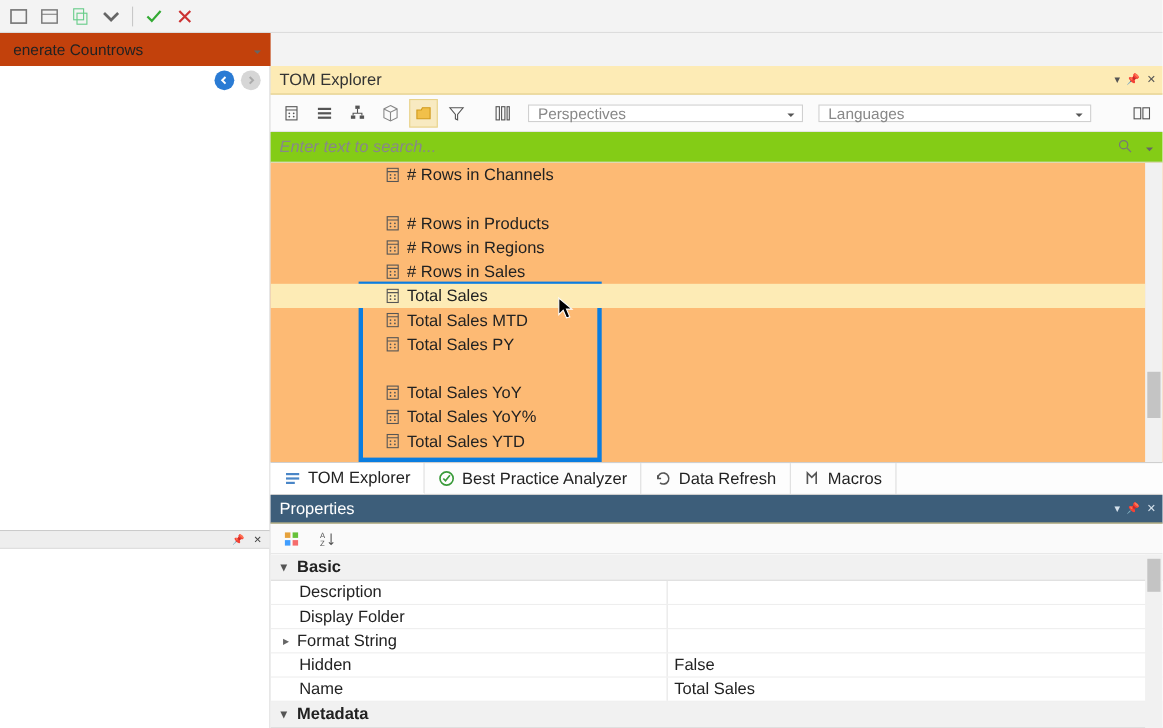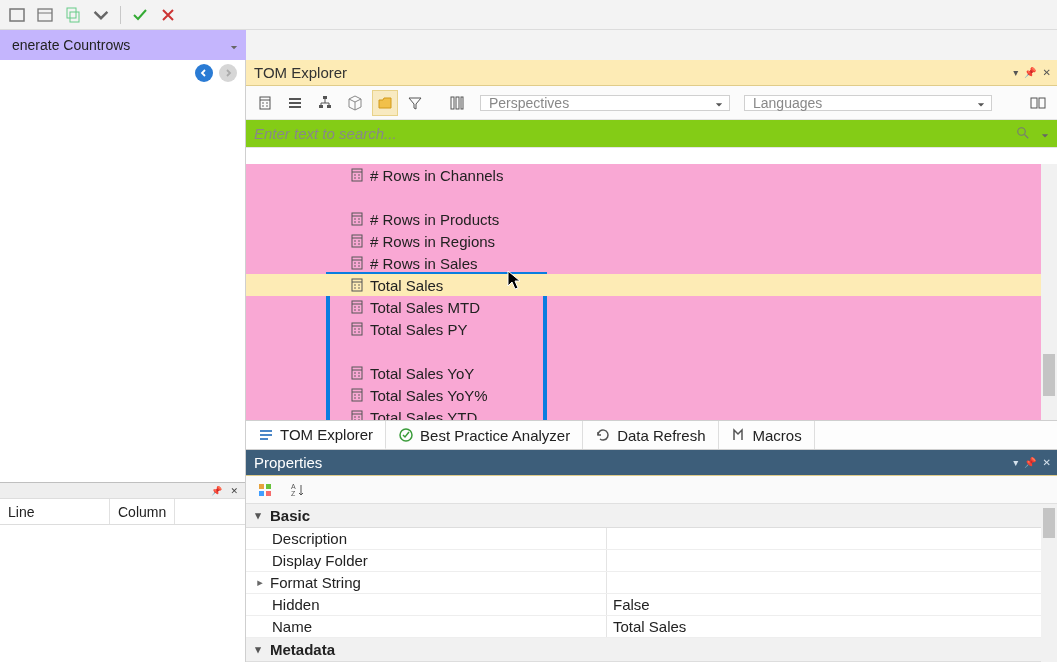--- a/index.html
+++ b/index.html
@@ -6,21 +6,21 @@
 body { width: 1057px; height: 662px; background: #fff; overflow: hidden; font-size: 14px; color: #222; position: relative; }
 
 
 .qat { height: 30px; background: #f3f3f3; border-bottom: 1px solid #dcdcdc; display: flex; align-items: center; padding: 0 6px; gap: 6px; }
 .qat .ic { width: 22px; height: 22px; display: flex; align-items: center; justify-content: center; cursor: pointer; }
 .qat .ic svg { width: 16px; height: 16px; }
 .qat .div { width: 1px; height: 18px; background: #c8c8c8; margin: 0 2px; }
 
 
 .tabrow { height: 30px; background: #f3f3f3; display: flex; align-items: stretch; position: relative; }
-.tabrow .tab { display: flex; align-items: center; padding: 0 28px 0 12px; background: #c4b5fd; font-size: 14px; position: relative; cursor: pointer; }
+.tabrow .tab { display: flex; align-items: center; padding: 0 28px 0 12px; background: #c2410c; font-size: 14px; position: relative; cursor: pointer; }
 .tabrow .tab .arrow { position: absolute; right: 8px; top: 50%; transform: translateY(-40%); }
 .tabrow .tab .arrow svg { width: 8px; height: 8px; fill: #666; }
 
 
 .main-area { position: absolute; top: 60px; left: 0; right: 0; bottom: 0; display: flex; }
 .left-pane { width: 246px; background: #fff; border-right: 1px solid #cfcfcf; display: flex; flex-direction: column; }
 .left-pane .toolbar { height: 26px; display: flex; align-items: center; justify-content: flex-end; padding-right: 8px; gap: 6px; }
 .left-pane .toolbar .circ { width: 18px; height: 18px; border-radius: 50%; display: flex; align-items: center; justify-content: center; }
 .left-pane .spacer { flex: 1; }
 
@@ -52,21 +52,21 @@
 .dd.lang { width: 248px; margin-left: 10px; }
 
 
 .searchrow { height: 28px; border-bottom: 1px solid #e4e4e4; display: flex; align-items: center; padding: 0 8px; background: #84cc16; position: relative; }
 .searchrow input { border: none; outline: none; flex: 1; font-size: 15px; color: #333; background: transparent; }
 .searchrow input::placeholder { color: #888; font-style: italic; }
 .searchrow .magnify { position: absolute; right: 28px; top: 50%; transform: translateY(-50%); }
 .searchrow .caret { position: absolute; right: 8px; top: 50%; transform: translateY(-45%); }
 
 
-.tree { flex: 1; overflow: hidden; background: #f9a8d4; position: relative; margin-top: 16px; }
+.tree { flex: 1; overflow: hidden; background: #fdba74; position: relative; }
 .tree-inner { position: absolute; left: 0; right: 16px; top: 0; height: 100%; }
 .node { height: 22px; display: flex; align-items: center; padding-left: 104px; gap: 6px; white-space: nowrap; }
 .node .mic { width: 14px; height: 14px; flex-shrink: 0; }
 .node .lbl { font-size: 15px; color: #222; }
 .node.selected { background: #fdebb5; }
 .node.selected .lbl { color: #222; }
 .highlight-box { position: absolute; border: 4px solid #0a7de0; pointer-events: none; }
 
 
 .vscroll { position: absolute; right: 0; top: 0; width: 16px; height: 100%; background: #f1f1f1; }
@@ -159,24 +159,20 @@
         <svg viewBox="0 0 10 10" width="10" height="10">
             <path d="M4 2 L7 5 L4 8" fill="none" stroke="#aaa" stroke-width="1.8"></path>
           </svg>
       </span>
     </div>
     <div class="spacer"></div>
     <div class="left-bottom">
       <div class="hdr">
         <span class="pin">📌</span>
         <span class="x">✕</span>
-      </div>
-      <div class="cols">
-        <div class="col">Line</div>
-        <div class="col">Column</div>
       </div>
     </div>
   </div>
 
   <div class="right-pane">
     <div class="panel-hdr">
       <span>TOM Explorer</span>
       <div class="win-icons">
         <span>▾</span>
         <span>📌</span>

